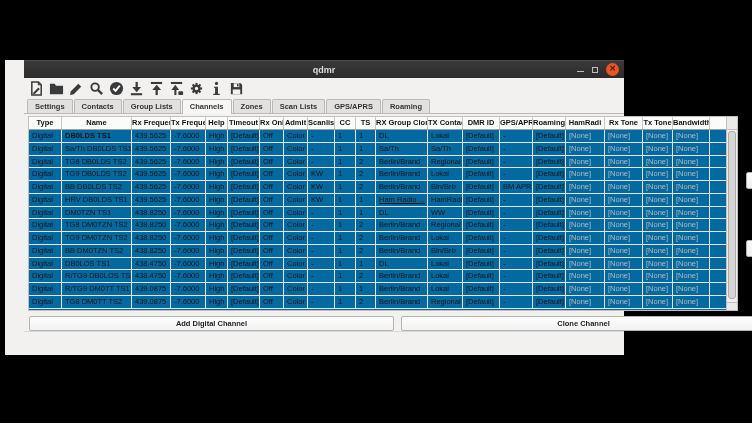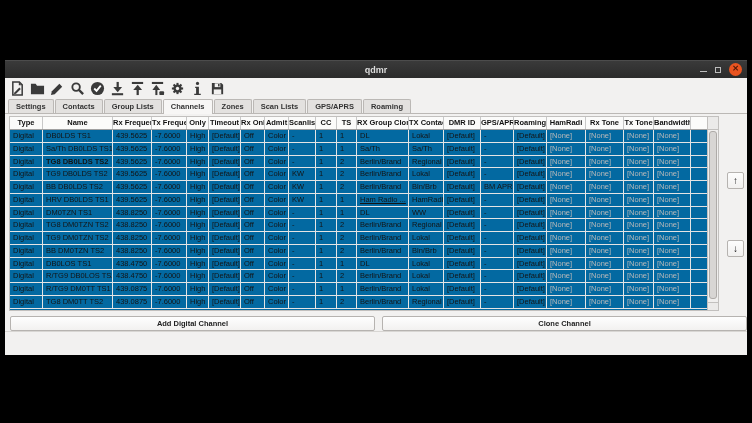--- a/index.html
+++ b/index.html
@@ -1,20 +1,20 @@
 <!DOCTYPE html>
 <html><head>
 <meta charset="utf-8">
 <style>
   * { box-sizing: border-box; margin: 0; padding: 0; }
   html,body { width:752px; height:423px; overflow:hidden; }
   body { background:#000; position:relative; font-family:"Liberation Sans",sans-serif; }
 
-  .window { position:absolute; left:5px; top:60px; width:742px; height:295px;
-            background:#f2f1f0; }
+  .window { position:absolute; left:5px; top:60px; width:619px; height:295px;
+            background:#f2f1f0;padding-left:19px; }
 
   
   .titlebar { height:18px; background:linear-gradient(#3a3a3a,#2b2b2b);
               border-top:1px solid #4c4c4c; display:flex; align-items:center; position:relative; }
   .title { flex:1; text-align:center; color:#dcdcdc; font-size:9px; font-weight:bold; }
   .win-controls { position:absolute; right:5px; top:0; height:100%; display:flex; align-items:center; gap:8px; }
   .glyph-min { width:7px; height:1px; background:#bdbdbd; margin-top:4px; }
   .glyph-max { width:6px; height:6px; border:1px solid #bdbdbd; }
   .close-btn { width:13px; height:13px; border-radius:50%; background:#e95420;
                color:#4e1808; font-size:8px; line-height:12px; text-align:center; font-weight:bold; }
@@ -177,41 +177,41 @@
 
   <div class="pane">
 
     <div class="tbl">
       <div class="grid">
           <div class="trow thead">
             <div class="hcell" style="width: 33px;">Type</div>
             <div class="hcell" style="width: 70px;">Name</div>
             <div class="hcell" style="width: 39px;">Rx Frequency</div>
             <div class="hcell" style="width: 35px;">Tx Frequency</div>
-            <div class="hcell" style="width: 22px;">Only</div>
+            <div class="hcell" style="width: 22px;">Help</div>
             <div class="hcell" style="width: 32px;">Timeout</div>
             <div class="hcell" style="width: 24px;">Rx Only</div>
             <div class="hcell" style="width: 24px;">Admit</div>
             <div class="hcell" style="width: 27px;">Scanlist</div>
             <div class="hcell" style="width: 21px;">CC</div>
             <div class="hcell" style="width: 20px;">TS</div>
             <div class="hcell" style="width: 52px;">RX Group Clone</div>
             <div class="hcell" style="width: 35px;">TX Contact</div>
             <div class="hcell" style="width: 37px;">DMR ID</div>
             <div class="hcell" style="width: 33px;">GPS/APRS</div>
             <div class="hcell" style="width: 33px;">Roaming</div>
             <div class="hcell" style="width: 39px;">HamRadi</div>
             <div class="hcell" style="width: 38px;">Rx Tone</div>
             <div class="hcell" style="width: 30px;">Tx Tone</div>
             <div class="hcell" style="width: 37px;">Bandwidth</div>
             <div class="hcell fill"></div>
           </div>
           <div class="trow">
             <div class="cell" style="width: 33px;">Digital</div>
-            <div class="cell" style="width: 70px;">DB0LDS TS1</div>
+            <div class="cell" style="width: 70px; font-weight: bold;">DB0LDS TS1</div>
             <div class="cell" style="width: 39px;">439.5625</div>
             <div class="cell" style="width: 35px;">-7.6000</div>
             <div class="cell" style="width: 22px;">High</div>
             <div class="cell" style="width: 32px;">[Default]</div>
             <div class="cell" style="width: 24px;">Off</div>
             <div class="cell" style="width: 24px;">Color</div>
             <div class="cell" style="width: 27px;">-</div>
             <div class="cell" style="width: 21px;">1</div>
             <div class="cell" style="width: 20px;">1</div>
             <div class="cell" style="width: 52px;">DL</div>
@@ -243,21 +243,21 @@
             <div class="cell" style="width: 33px;">-</div>
             <div class="cell" style="width: 33px;">[Default]</div>
             <div class="cell muted" style="width: 39px;">[None]</div>
             <div class="cell muted" style="width: 38px;">[None]</div>
             <div class="cell muted" style="width: 30px;">[None]</div>
             <div class="cell muted" style="width: 37px;">[None]</div>
             <div class="cell fill"></div>
           </div>
           <div class="trow">
             <div class="cell" style="width: 33px;">Digital</div>
-            <div class="cell" style="width: 70px; font-weight: bold;">TG8 DB0LDS TS2</div>
+            <div class="cell" style="width: 70px;">TG8 DB0LDS TS2</div>
             <div class="cell" style="width: 39px;">439.5625</div>
             <div class="cell" style="width: 35px;">-7.6000</div>
             <div class="cell" style="width: 22px;">High</div>
             <div class="cell" style="width: 32px;">[Default]</div>
             <div class="cell" style="width: 24px;">Off</div>
             <div class="cell" style="width: 24px;">Color</div>
             <div class="cell" style="width: 27px;">-</div>
             <div class="cell" style="width: 21px;">1</div>
             <div class="cell" style="width: 20px;">2</div>
             <div class="cell" style="width: 52px;">Berlin/Brand</div>

